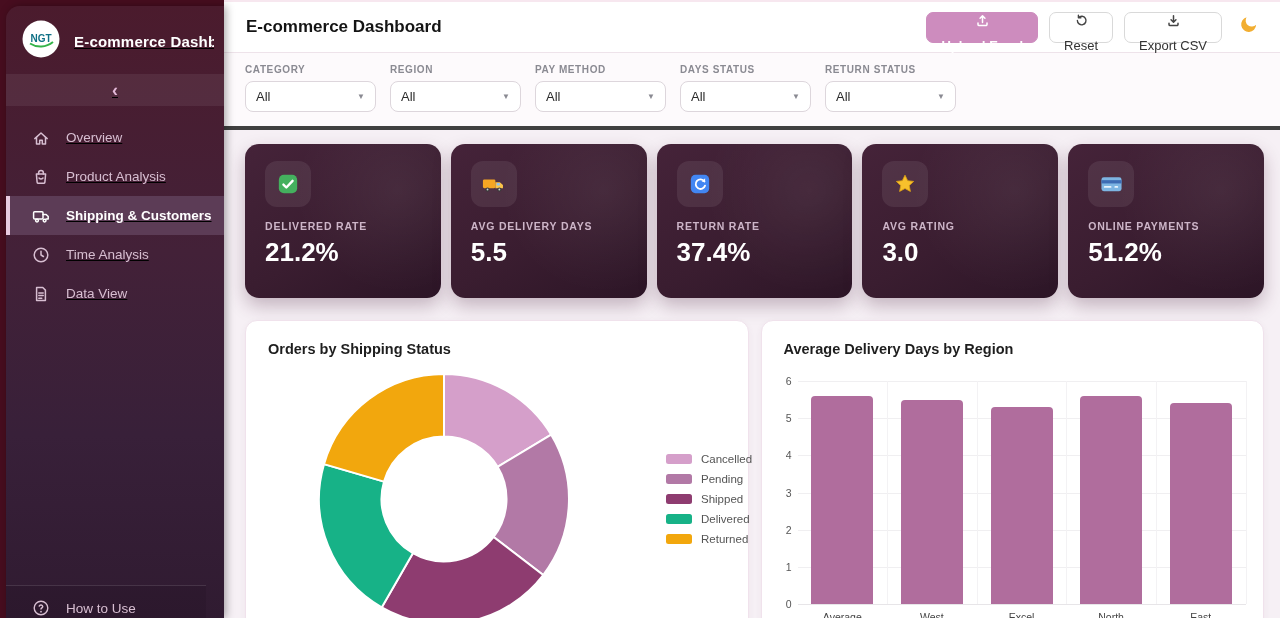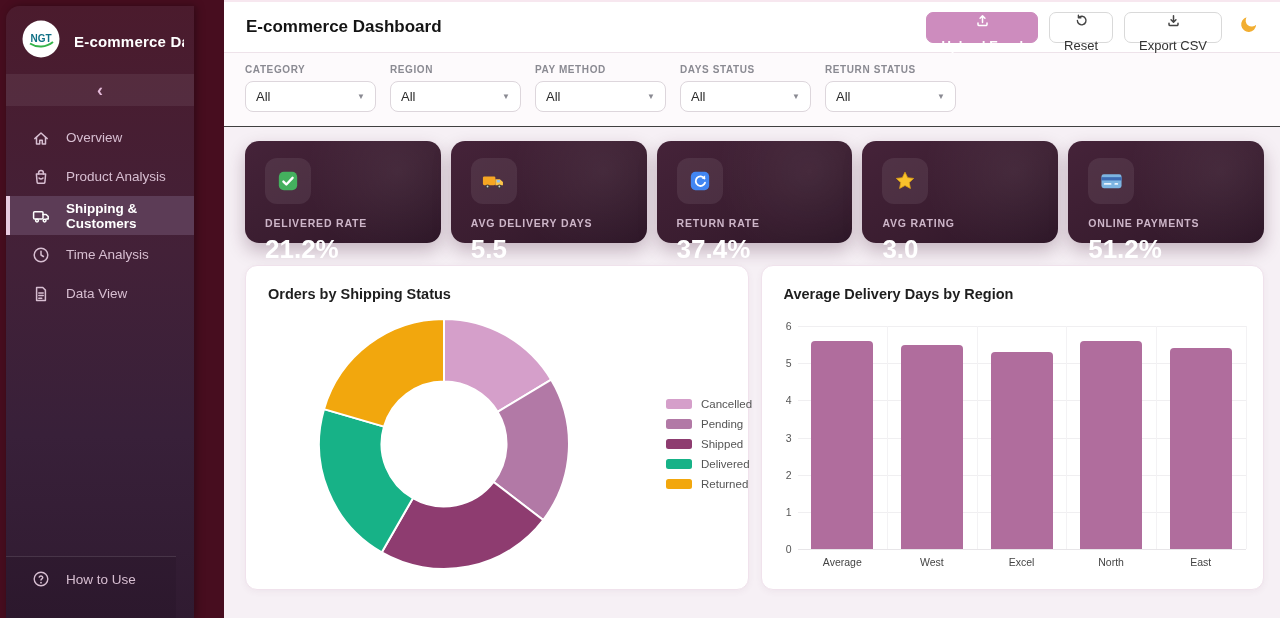--- a/index.html
+++ b/index.html
@@ -2,70 +2,70 @@
 <html><head>
 <meta charset="utf-8">
 <style>
   * { margin:0; padding:0; box-sizing:border-box; }
   html,body { width:1280px; height:618px; overflow:hidden;
     font-family:"Liberation Sans", sans-serif; background:#f6f0f5; }
 
   
   .sidebar { position:absolute; left:0; top:0; width:224px; height:618px;
     background:#470d1f; z-index:5; }
-  .side-panel { position:absolute; left:6px; top:6px; width:188px; height:612px;
+  .side-panel { position:absolute; left:6px; top:6px; width:218px; height:612px;
     border-top-left-radius:14px; overflow:hidden;
     background:linear-gradient(180deg,#4b1b2d 0%,#432138 40%,#382039 70%,#301b31 100%);
-    box-shadow:2px 0 8px rgba(0,0,0,.35); }
+    box-shadow:2px 0 8px rgba(0,0,0,.35);text-decoration:underline; }
   .logo-row { display:flex; align-items:center; gap:14px; padding:14px 10px 12px 16px; }
   .logo-badge { flex:0 0 auto; }
   .side-title { color:#fff; font-weight:bold; font-size:15px; white-space:nowrap;
     overflow:hidden; letter-spacing:.2px; }
   .collapse-bar { height:32px; background:rgba(255,255,255,.07); display:flex;
     align-items:center; justify-content:center; cursor:pointer; }
   .collapse-bar span { color:#e3b9d8; font-size:18px; font-weight:bold; line-height:1; }
   .nav { margin-top:12px; }
   .nav-item { display:flex; align-items:center; gap:16px; height:39px;
     padding-left:26px; color:#d7bed1; font-size:13.5px; cursor:pointer; }
   .nav-item .ic { width:18px; height:18px; display:flex; align-items:center; }
   .nav-item.active { background:#5c3c56; color:#fff; font-weight:bold;
     border-left:4px solid #e9cbe1; padding-left:22px; }
   .side-footer { position:absolute; left:0; right:18px; bottom:0;
-    border-top:1px solid rgba(255,255,255,.12); padding:13px 0 30px 0;
+    border-top:1px solid rgba(255,255,255,.12); padding:13px 0 1px 0;
     background:rgba(0,0,0,.08); }
   .side-footer .nav-item { height:auto; }
 
   
   .main { position:absolute; left:224px; top:0; width:1056px; height:618px; }
   .header { height:53px; background:#fff; border-top:2px solid #f7e7ef;
     border-bottom:1px solid #eee3ea; display:flex; align-items:center;
     padding:0 22px; }
   .header h1 { font-size:17px; color:#141414; }
   .header .spacer { flex:1; }
   .btn { display:inline-flex; align-items:center; gap:7px; height:31px;
     padding:0 14px; border-radius:7px; font-size:13px; cursor:pointer;
     border:1px solid #d9d9d9; background:#fff; color:#333; margin-left:11px;flex-direction:column; }
   .btn.primary { background:#cd8cbe; border-color:#cd8cbe; color:#fff; font-weight:bold; }
   .theme-toggle { margin-left:16px; cursor:pointer; display:flex; align-items:center; }
 
   
   .filter-bar { background:#fdfafc; padding:11px 0 14px 21px;
-    border-bottom:1px solid #404040; display:flex; gap:14px; }
+    border-bottom:4px solid #404040; display:flex; gap:14px; }
   .filter-group { width:131px; }
   .filter-label { font-size:10px; font-weight:bold; letter-spacing:.6px;
     color:#8a8a92; margin-bottom:6px; }
   .filter-select { height:31px; background:#fff; border:1px solid #ddd6dc;
     border-radius:8px; display:flex; align-items:center; padding:0 10px;
     font-size:13px; color:#2b2b2b; cursor:pointer; }
   .filter-select .caret { margin-left:auto; font-size:8px; color:#8a8a92; }
 
   
   .content { padding:14px 16px 0 21px; }
   .kpi-row { display:flex; gap:10px; }
-  .kpi-card { flex:1; height:102px; border-radius:14px; padding:17px 0 0 20px;
+  .kpi-card { flex:1; height:154px; border-radius:14px; padding:17px 0 0 20px;
     background:
       radial-gradient(circle at 78% 30%, rgba(255,255,255,.06), transparent 55%),
       linear-gradient(150deg,#452339 0%,#3a1d30 55%,#2c1526 100%);
     box-shadow:0 8px 18px rgba(70,25,55,.28); color:#fff; }
   .kpi-chip { width:46px; height:46px; border-radius:12px;
     background:rgba(255,255,255,.08); display:flex; align-items:center;
     justify-content:center; }
   .kpi-label { margin-top:13px; font-size:10.5px; font-weight:bold;
     letter-spacing:.8px; color:#cdb5c8; }
   .kpi-value { margin-top:5px; font-size:26px; font-weight:bold; }

